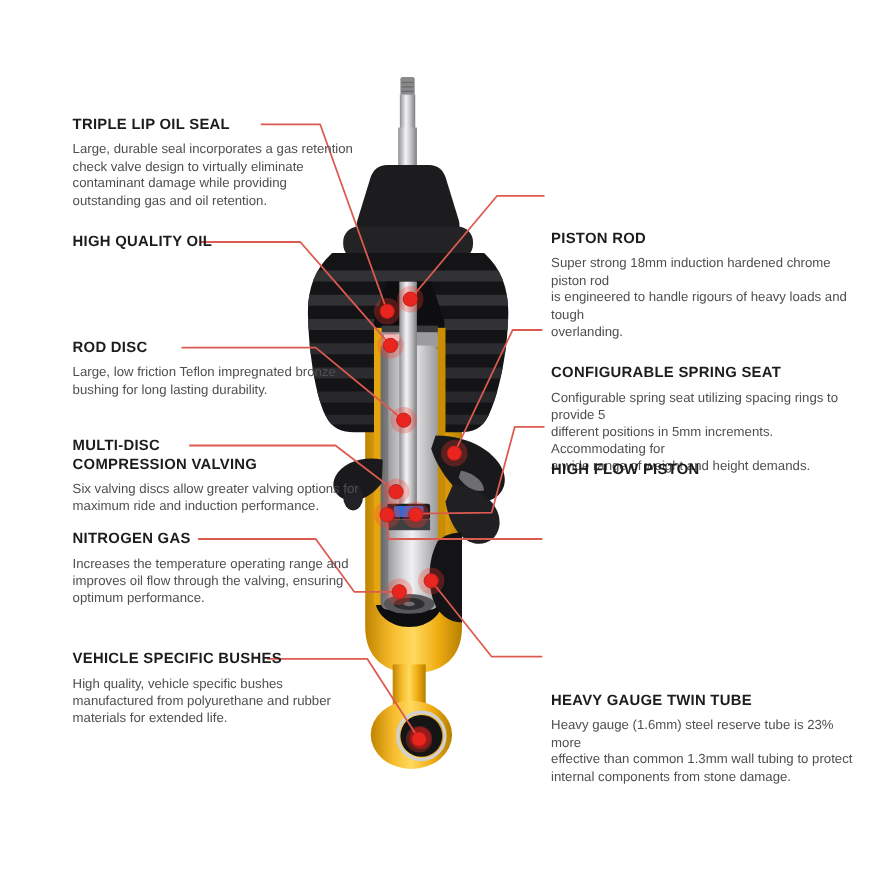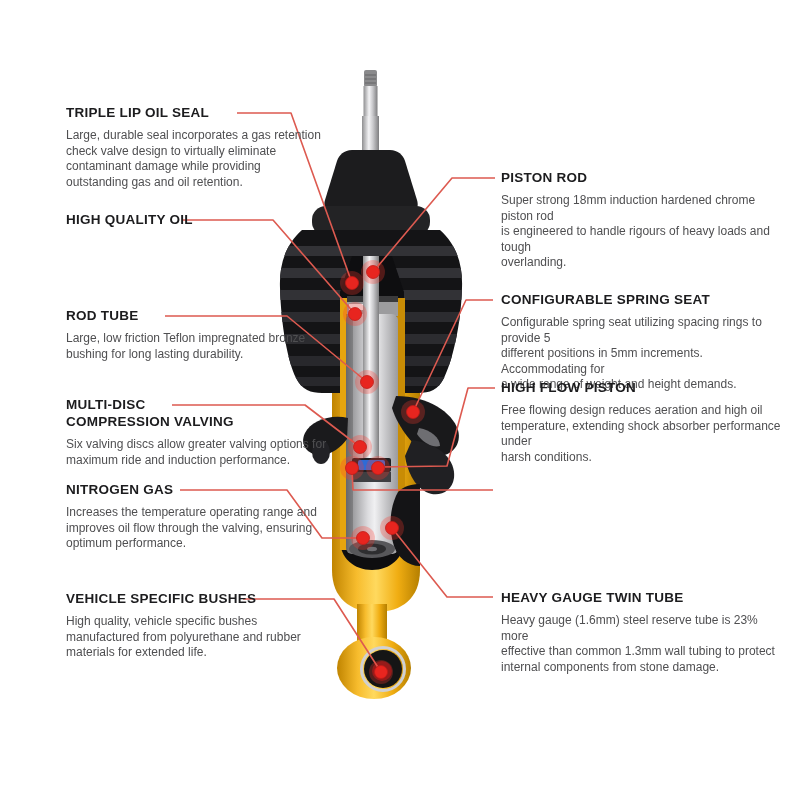--- a/index.html
+++ b/index.html
@@ -4,21 +4,21 @@
 <style>
   html,body{margin:0;padding:0;background:#ffffff;}
   #stage{position:relative;width:800px;height:800px;background:#ffffff;overflow:hidden;
          font-family:"Liberation Sans",sans-serif;}
   #shock-svg{position:absolute;left:0;top:0;width:800px;height:800px;}
   .callout{position:absolute;}
   .callout h3{margin:0 0 7px 0;font-size:13.5px;line-height:17px;font-weight:bold;
               color:#1c1c1e;letter-spacing:.25px;white-space:pre-line;}
   .callout p{margin:0;font-size:12px;line-height:15.5px;color:#4f4f51;white-space:pre-line;}
   .col-left{left:66px;width:270px;}
-  .col-right{left:501px;width:280px;}
+  .col-right{left:501px;width:280px;margin-top:39px;}
   .c-l1{top:104px}.c-l2{top:211px}.c-l3{top:307px}.c-l4{top:396px}.c-l5{top:481px}.c-l6{top:590px}
   .c-r1{top:169px}.c-r2{top:291px}.c-r3{top:379px}.c-r4{top:466px}.c-r5{top:589px}
 </style>
 </head>
 <body>
 
 <div id="stage">
 
   <svg id="shock-svg" viewBox="0 0 800 800" xmlns="http://www.w3.org/2000/svg">
     <defs>
@@ -187,21 +187,21 @@
     <h3>TRIPLE LIP OIL SEAL</h3>
     <p>Large, durable seal incorporates a gas retention
 check valve design to virtually eliminate
 contaminant damage while providing
 outstanding gas and oil retention.</p>
   </div>
   <div class="callout col-left c-l2">
     <h3>HIGH QUALITY OIL</h3>
   </div>
   <div class="callout col-left c-l3">
-    <h3>ROD TUBE</h3>
+    <h3>ROD DISC</h3>
     <p>Large, low friction Teflon impregnated bronze
 bushing for long lasting durability.</p>
   </div>
   <div class="callout col-left c-l4">
     <h3>MULTI-DISC
 COMPRESSION VALVING</h3>
     <p>Six valving discs allow greater valving options for
 maximum ride and induction performance.</p>
   </div>
   <div class="callout col-left c-l5">
@@ -224,23 +224,20 @@
 overlanding.</p>
   </div>
   <div class="callout col-right c-r2">
     <h3>CONFIGURABLE SPRING SEAT</h3>
     <p>Configurable spring seat utilizing spacing rings to provide 5
 different positions in 5mm increments. Accommodating for
 a wide range of weight and height demands.</p>
   </div>
   <div class="callout col-right c-r3">
     <h3>HIGH FLOW PISTON</h3>
-    <p>Free flowing design reduces aeration and high oil
-temperature, extending shock absorber performance under
-harsh conditions.</p>
   </div>
   <div class="callout col-right c-r5">
     <h3>HEAVY GAUGE TWIN TUBE</h3>
     <p>Heavy gauge (1.6mm) steel reserve tube is 23% more
 effective than common 1.3mm wall tubing to protect
 internal components from stone damage.</p>
   </div>
 
 </div>
 

